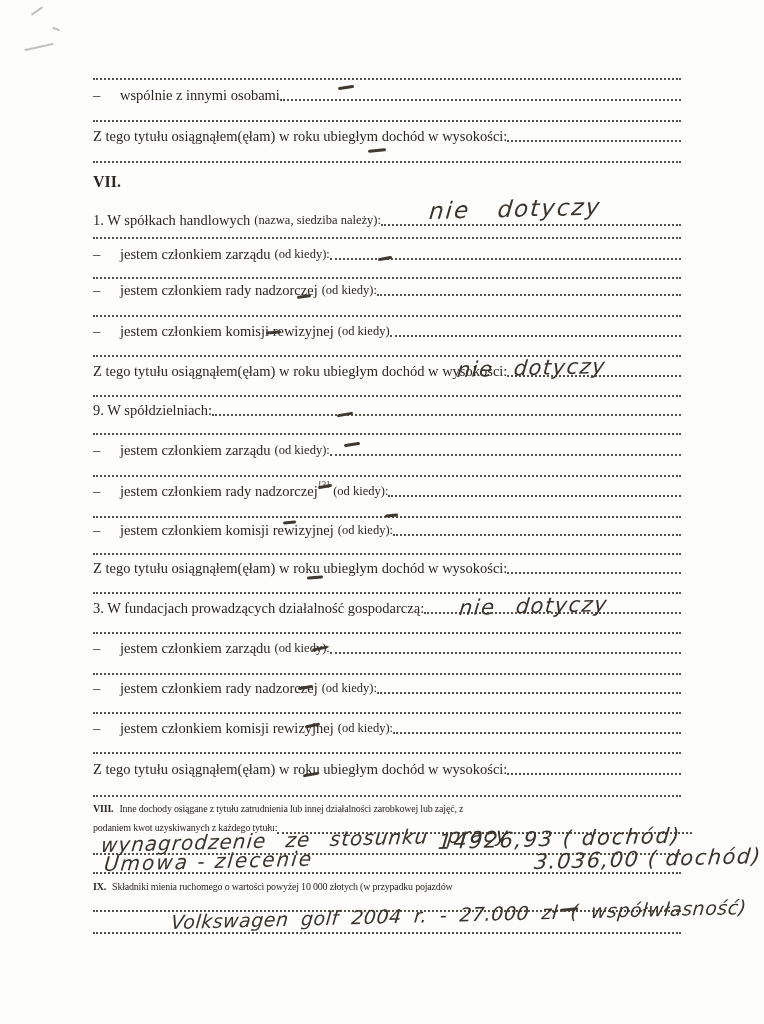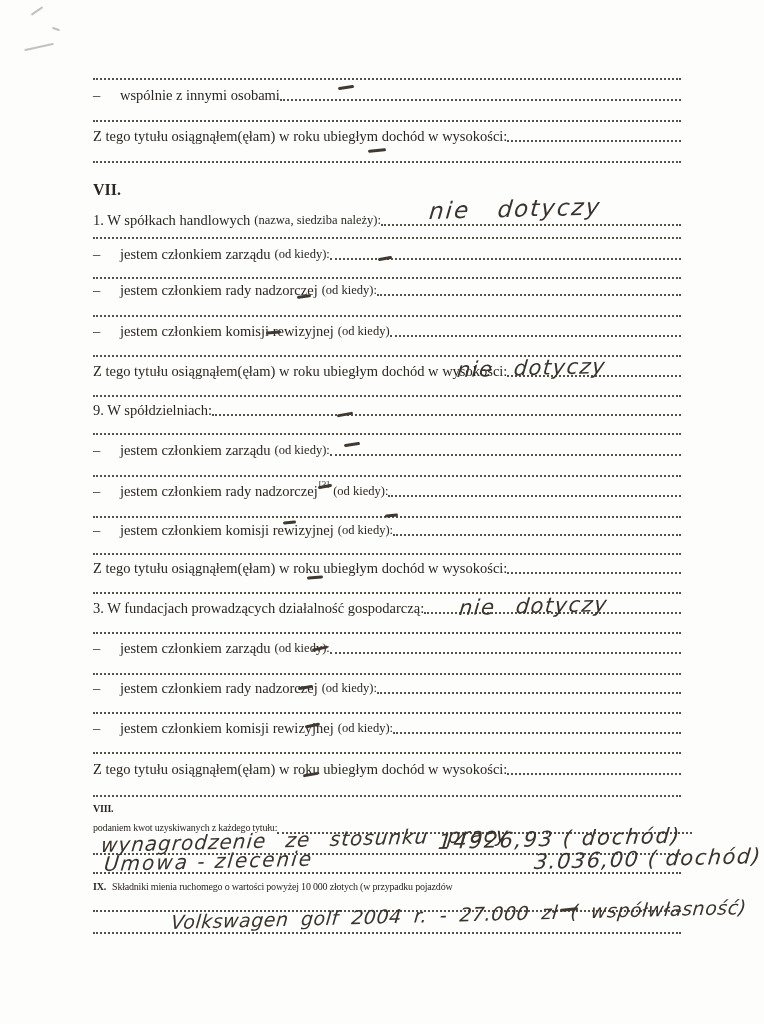--- a/index.html
+++ b/index.html
@@ -77,21 +77,21 @@
   <div class="row" style="top:85px">
     <span class="bullet">–</span>
     <span class="lbl">wspólnie z innymi osobami </span>
     <span class="fill"></span>
   </div>
   <div class="row" style="top:126px">
     <span class="lbl">Z tego tytułu osiągnąłem(ęłam) w roku ubiegłym dochód w wysokości:</span>
     <span class="fill"></span>
   </div>
 
-  <div class="row" style="top:180px">
+  <div class="row" style="top:172px">
     <span class="heading">VII.</span>
   </div>
 
   <div class="row" style="top:210px">
     <span class="lbl">1. W spółkach handlowych</span>
     <span class="sm">(nazwa, siedziba należy): </span>
     <span class="fill"></span>
   </div>
   <div class="row" style="top:244px">
     <span class="bullet">–</span>
@@ -166,20 +166,21 @@
     <span class="sm">(od kiedy):</span>
     <span class="fill"></span>
   </div>
   <div class="row" style="top:759px">
     <span class="lbl">Z tego tytułu osiągnąłem(ęłam) w roku ubiegłym dochód w wysokości:</span>
     <span class="fill"></span>
   </div>
 
   <div class="row para" style="top:799px">
     <span class="hnum">VIII.</span>
+    <span class="lbl">Inne dochody osiągane z tytułu zatrudnienia lub innej działalności zarobkowej lub zajęć, z</span>
   </div>
   <div class="row para" style="top:818px">
     <span class="lbl">podaniem kwot uzyskiwanych z każdego tytułu: </span>
     <span class="fill"></span>
   </div>
 
   <div class="row para" style="top:877px">
     <span class="hnum">IX.</span>
     <span class="lbl">Składniki mienia ruchomego o wartości powyżej 10 000 złotych (w przypadku pojazdów</span>
   </div>

